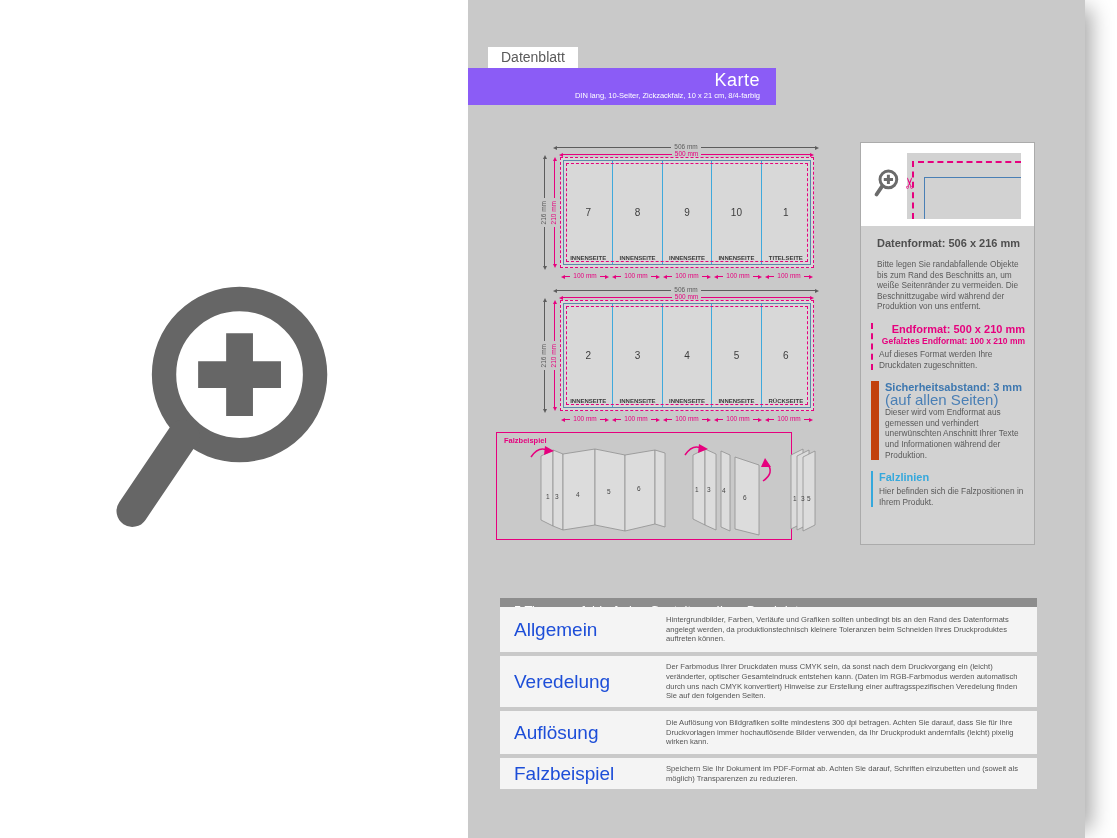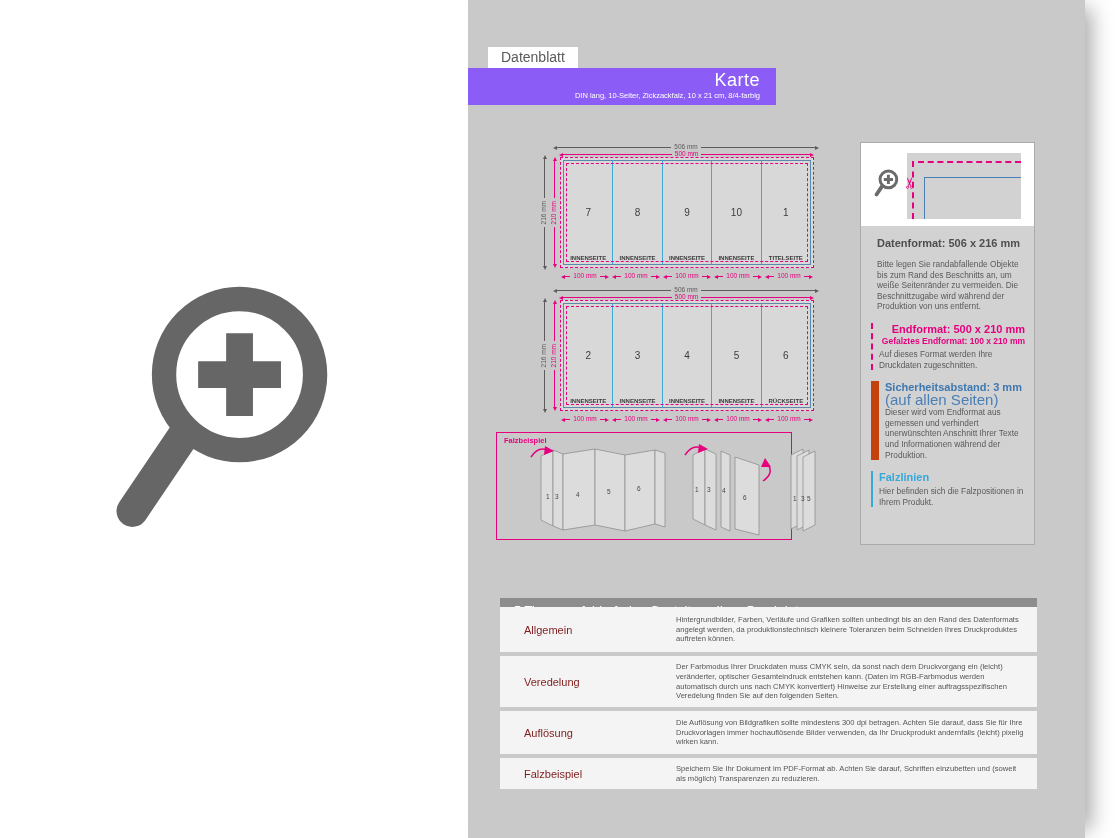--- a/index.html
+++ b/index.html
@@ -69,21 +69,21 @@
   .sec.sicher{border-left:8px solid #c2410c;}
   .sec.sicher h4{color:#3e78b0;}
   .sec.sicher .sub{color:#4a7fb5;font-weight:normal;font-size:15px;}
   .sec.falz{border-left:2px solid #35a8dc;}
   .sec.falz h4{color:#35a8dc;}
   
   .tips-h{position:absolute;left:32px;top:578px;width:537px;height:25px;background:#8d8d8d;color:#fff;
     font-size:13px;line-height:25px;padding-left:14px;box-sizing:border-box;margin-top:20px;}
   .tips-rows{position:absolute;left:32px;top:607px;width:537px;}
   .trow{display:flex;background:#f4f4f4;margin-bottom:4px;align-items:center;box-sizing:border-box;}
-  .trow .lbl{width:152px;padding-left:24px;font-size:11px;color:#7f1d1d;flex-shrink:0;}
+  .trow .lbl{width:152px;padding-left:14px;font-size:19px;color:#1d4ed8;flex-shrink:0;}
   .trow .txt{flex:1;font-size:7.6px;line-height:9.8px;color:#555;padding-right:12px;}
 </style>
 </head>
 <body>
 
 <svg class="zoom-big" viewBox="0 0 100 110">
   <circle cx="57" cy="38" r="31" fill="none" stroke="#666" stroke-width="10"></circle>
   <line x1="34" y1="63" x2="13" y2="94" stroke="#666" stroke-width="13" stroke-linecap="round"></line>
   <path d="M51.5 21 h11 v11.5 h11.5 v11 h-11.5 v11.5 h-11 v-11.5 h-11.5 v-11 h11.5 z" fill="#666"></path>
 </svg>

